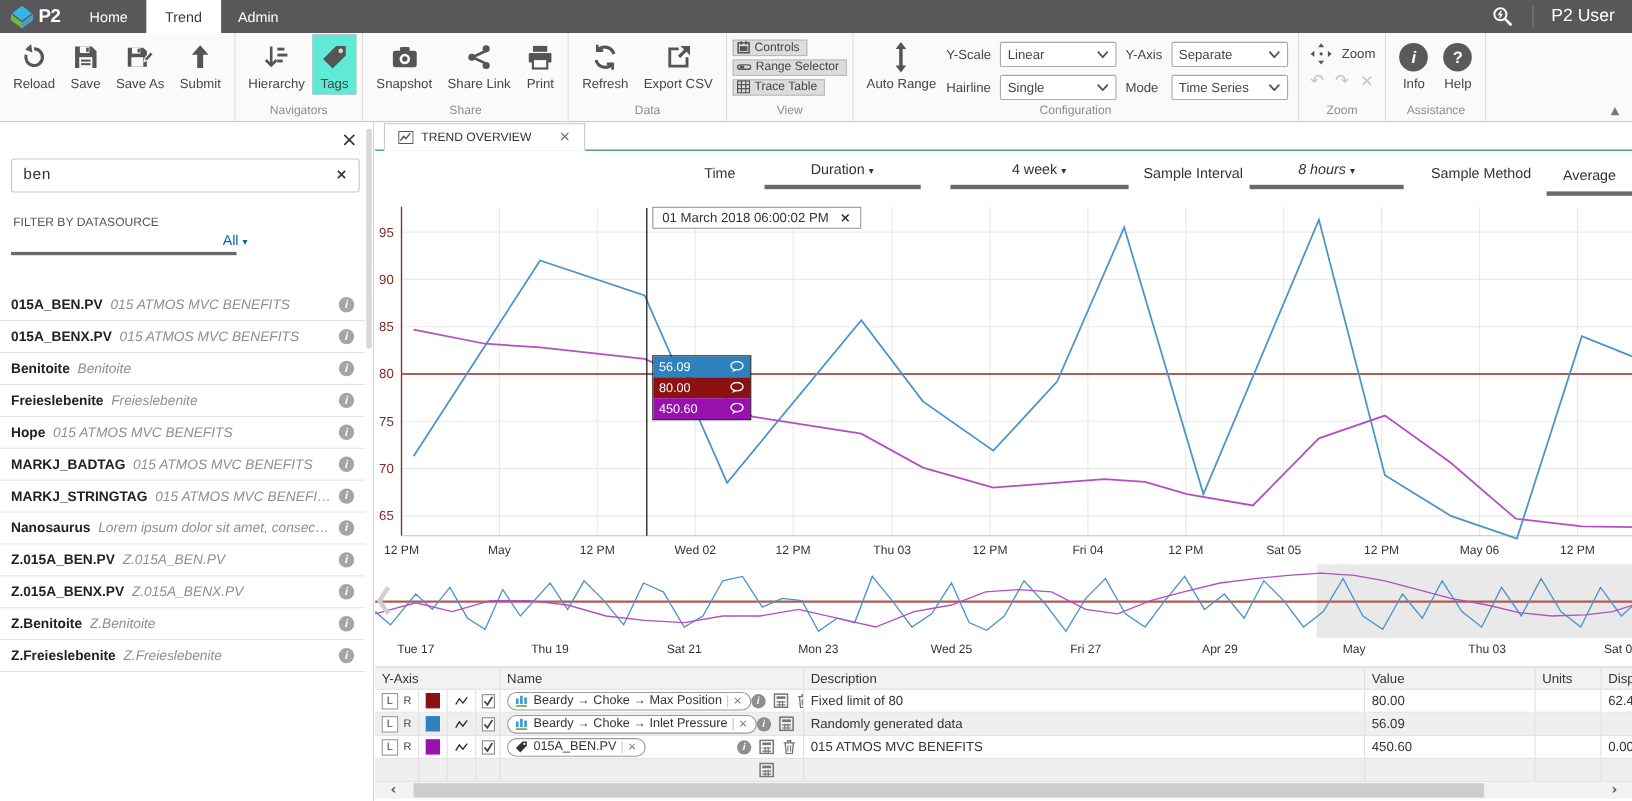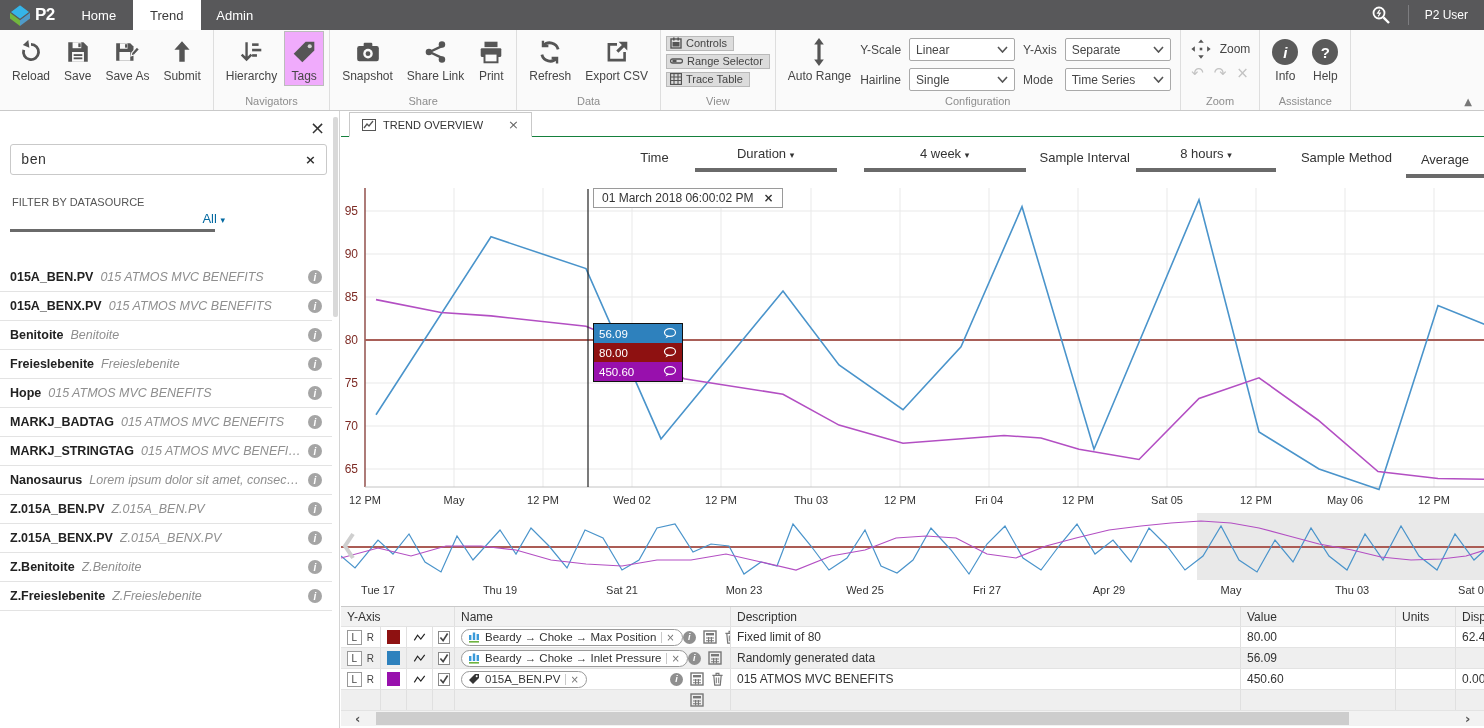--- a/index.html
+++ b/index.html
@@ -8,31 +8,31 @@
   .glyph { font-family:"DejaVu Sans", sans-serif; }
 
   
   .topbar { height:30px; background:#58585a; display:flex; align-items:stretch; color:#fff; }
   .logo { display:flex; align-items:center; gap:3px; padding:0 10px 0 8px; }
   .logo-text { font-weight:bold; font-size:17px; letter-spacing:-.5px; }
   .nav-tab { width:68px; display:flex; align-items:center; justify-content:center; font-size:13px; cursor:pointer; }
   .nav-tab.active { background:#fff; color:#3a3a3a; }
   .topbar-right { margin-left:auto; display:flex; align-items:center; gap:16px; padding-right:16px; }
   .tb-sep { width:1px; height:20px; background:#7d7d80; }
-  .user-label { font-size:12px; }
+  .user-label { font-size:16px; }
 
   
   .ribbon { height:81px; background:#fafafa; border-bottom:1px solid #c9c9c9; display:flex; position:relative; }
   .rgroup { display:flex; flex-direction:column; justify-content:space-between; padding:1px 5px 0; border-right:1px solid #dedede; }
   .rgroup-body { display:flex; align-items:flex-start; }
   .rgroup-label { text-align:center; font-size:11px; color:#8d8d8d; height:15px; line-height:13px; }
   .rbtn { display:flex; flex-direction:column; align-items:center; padding:5px 6px 2px; gap:2px; border:1px solid transparent; cursor:pointer; }
   .rbtn .ricon { height:30px; display:flex; align-items:center; justify-content:center; }
   .rbtn .rlabel { font-size:12px; color:#464646; white-space:nowrap; }
-  .rbtn.selected { background:#f0abfc; border-color:#bcbcbc;align-items:center; }
+  .rbtn.selected { background:#5eead4; border-color:#bcbcbc;align-items:center; }
   .chips { display:flex; flex-direction:column; gap:3px; padding-top:5px; }
   .chip { display:flex; align-items:center; gap:4px; background:#dcdcdc; border:1px solid #b9b9b9;
     font-size:11px; color:#444; padding:0 6px 1px 3px; white-space:nowrap; width:max-content; cursor:pointer;text-align:right; }
   .cfg { display:grid; grid-template-columns:auto auto auto auto; gap:7px 8px; align-items:center;
     font-size:12px; color:#464646; padding:7px 4px 0 2px; }
   .fake-select { display:flex; justify-content:space-between; align-items:center; border:1px solid #a9a9a9;
     border-radius:2px; width:106px; height:23px; padding:0 6px; font-size:12px; background:#fff; cursor:pointer; }
   .zoom-top { display:flex; align-items:center; gap:8px; padding:7px 4px 0; font-size:12px; color:#464646; }
   .zoom-small { display:flex; gap:10px; justify-content:center; padding-top:4px; color:#c3c3c3; font-size:15px; }
   .circle-icon { width:26px; height:26px; border-radius:50%; background:#5a5a5a; color:#fff;
@@ -481,21 +481,21 @@
     <span>Time</span>
     <div class="ctl-dd" style="width:142px; margin-left:26px;">
       <span>Duration</span>
       <span class="caret glyph">▾</span>
     </div>
     <div class="ctl-dd" style="width:162px; margin-left:27px;">
       <span>4 week</span>
       <span class="caret glyph">▾</span>
     </div>
     <span style="margin-left:14px;">Sample Interval</span>
-    <div class="ctl-dd" style="width:140px; margin-left:6px;">
+    <div class="ctl-dd" style="width:140px; margin-left:6px;font-style:italic;">
       <span>8 hours</span>
       <span class="caret glyph">▾</span>
     </div>
     <span style="margin-left:25px;">Sample Method</span>
     <div class="ctl-dd" style="width:78px; margin-left:14px;margin-top:12px;">
       <span>Average</span>
     </div>
   </div>
 
   <div class="chart-wrap">

